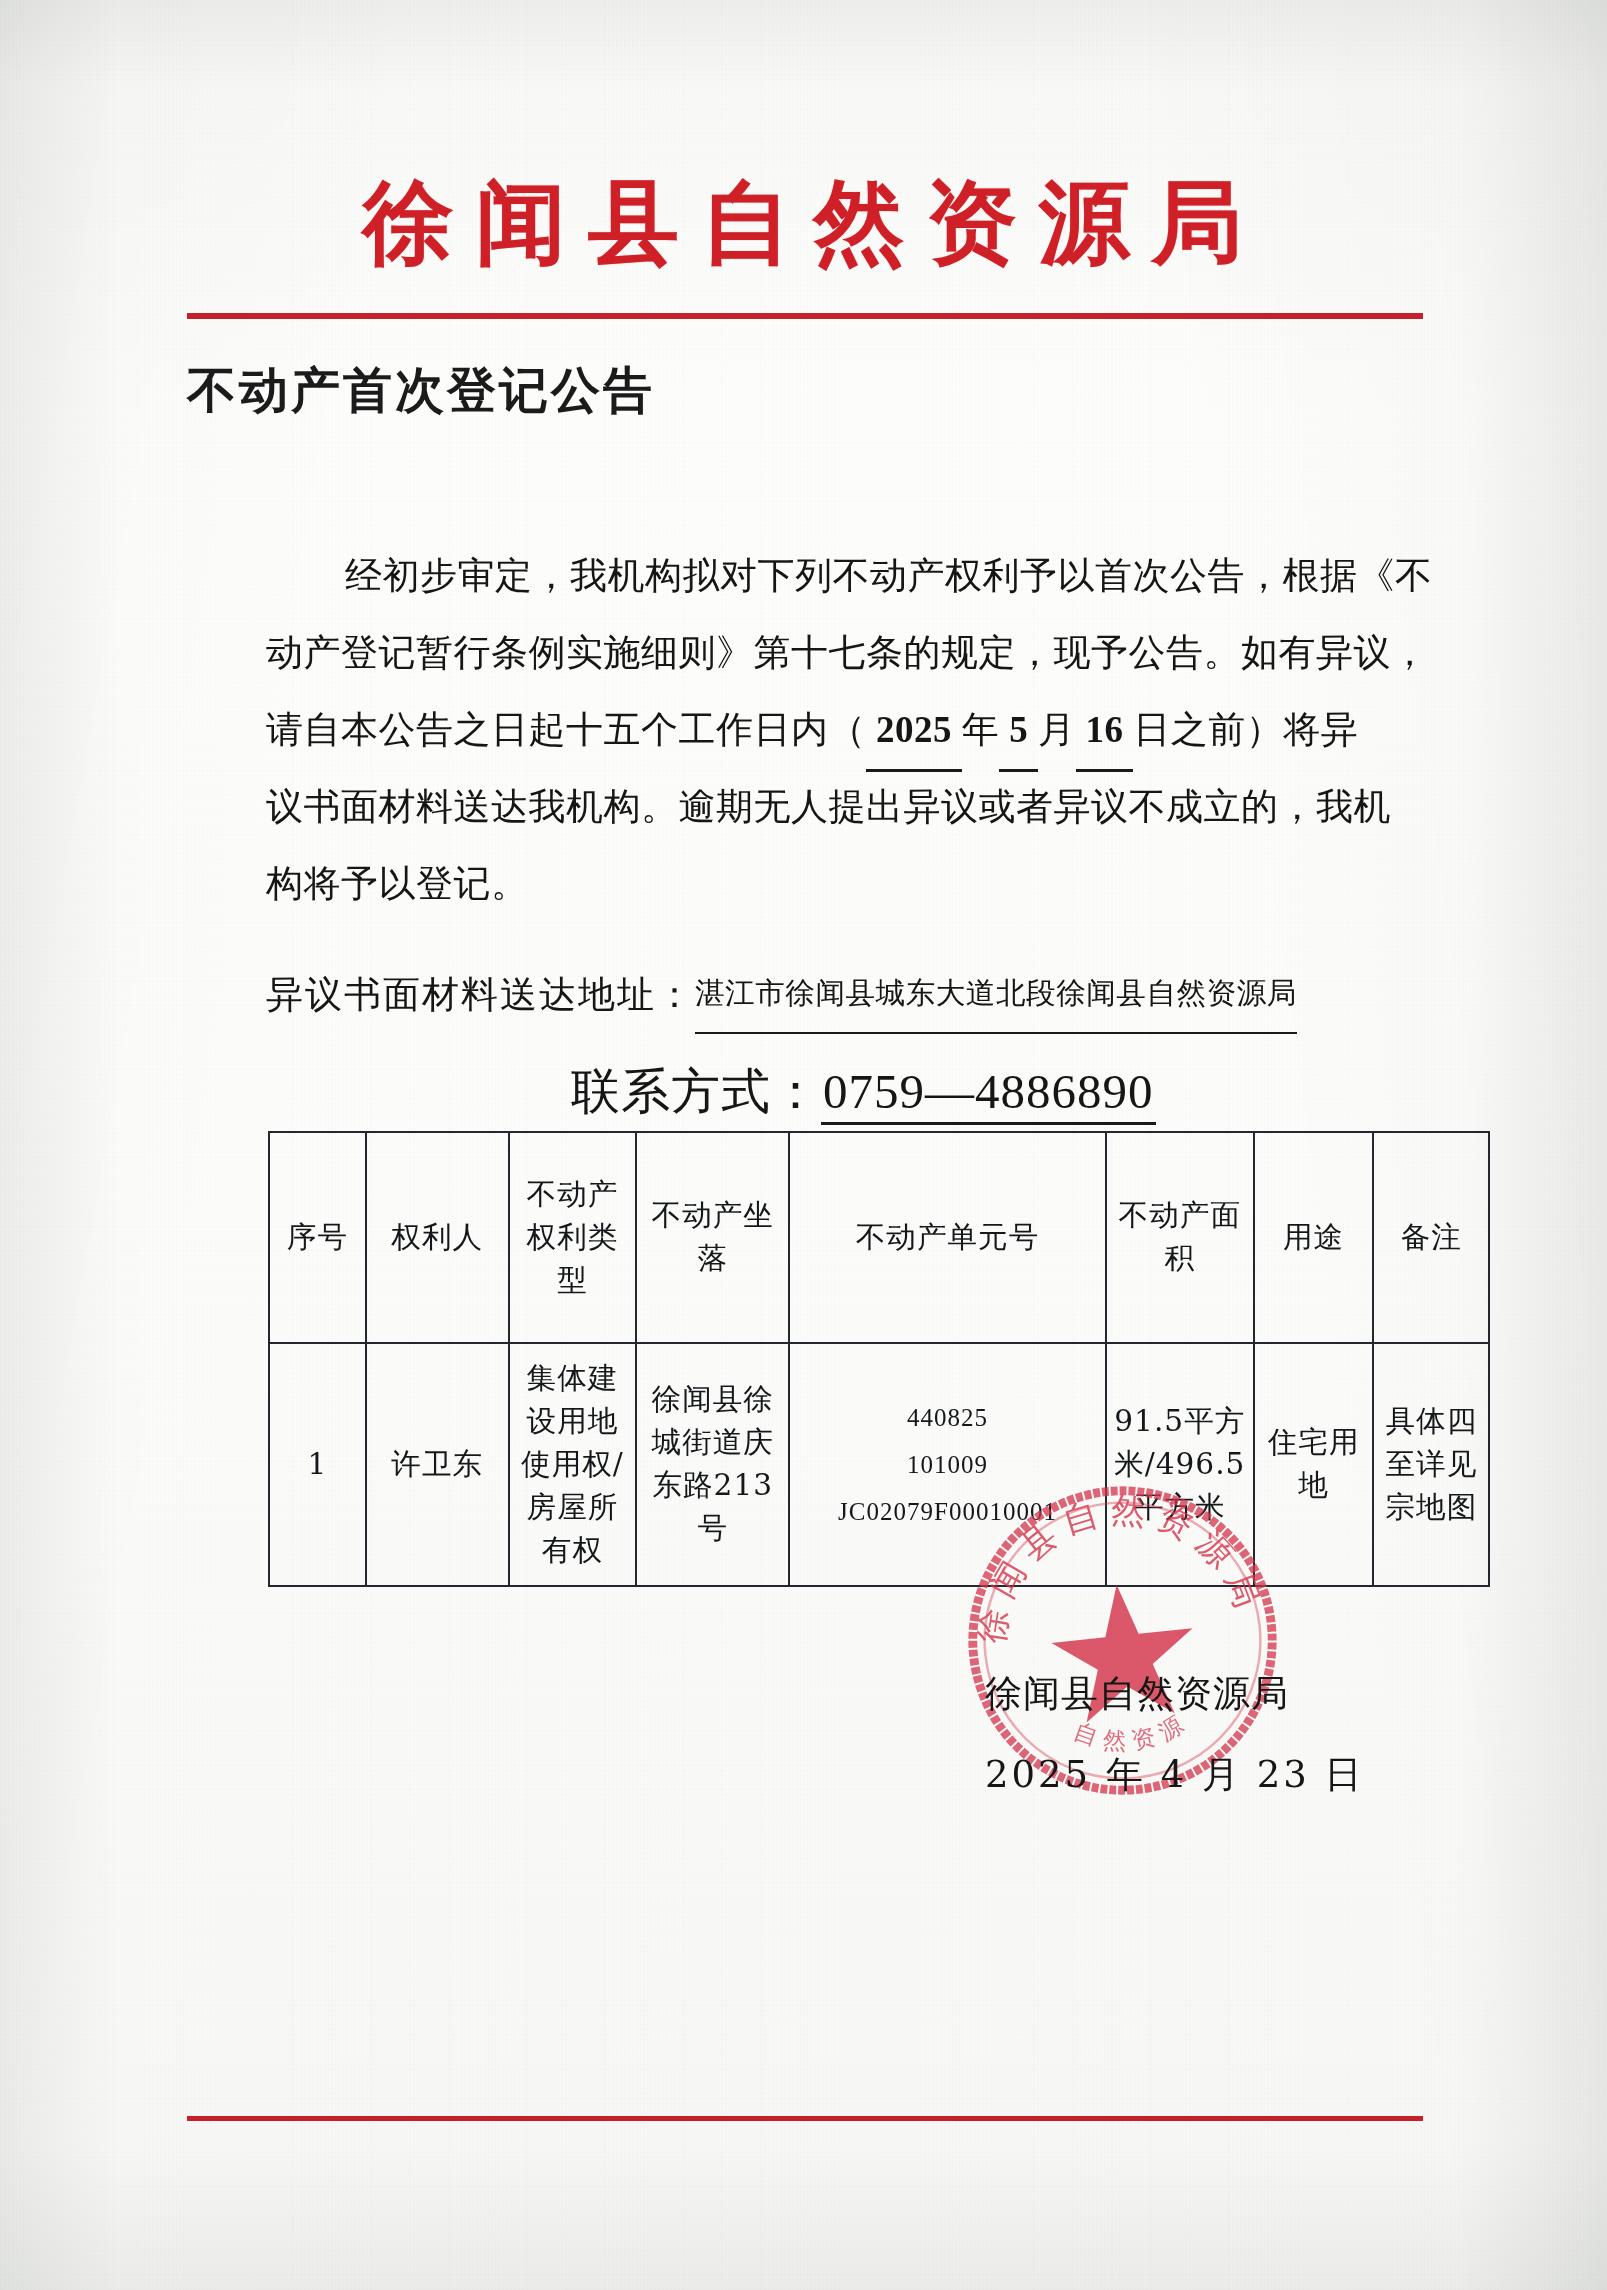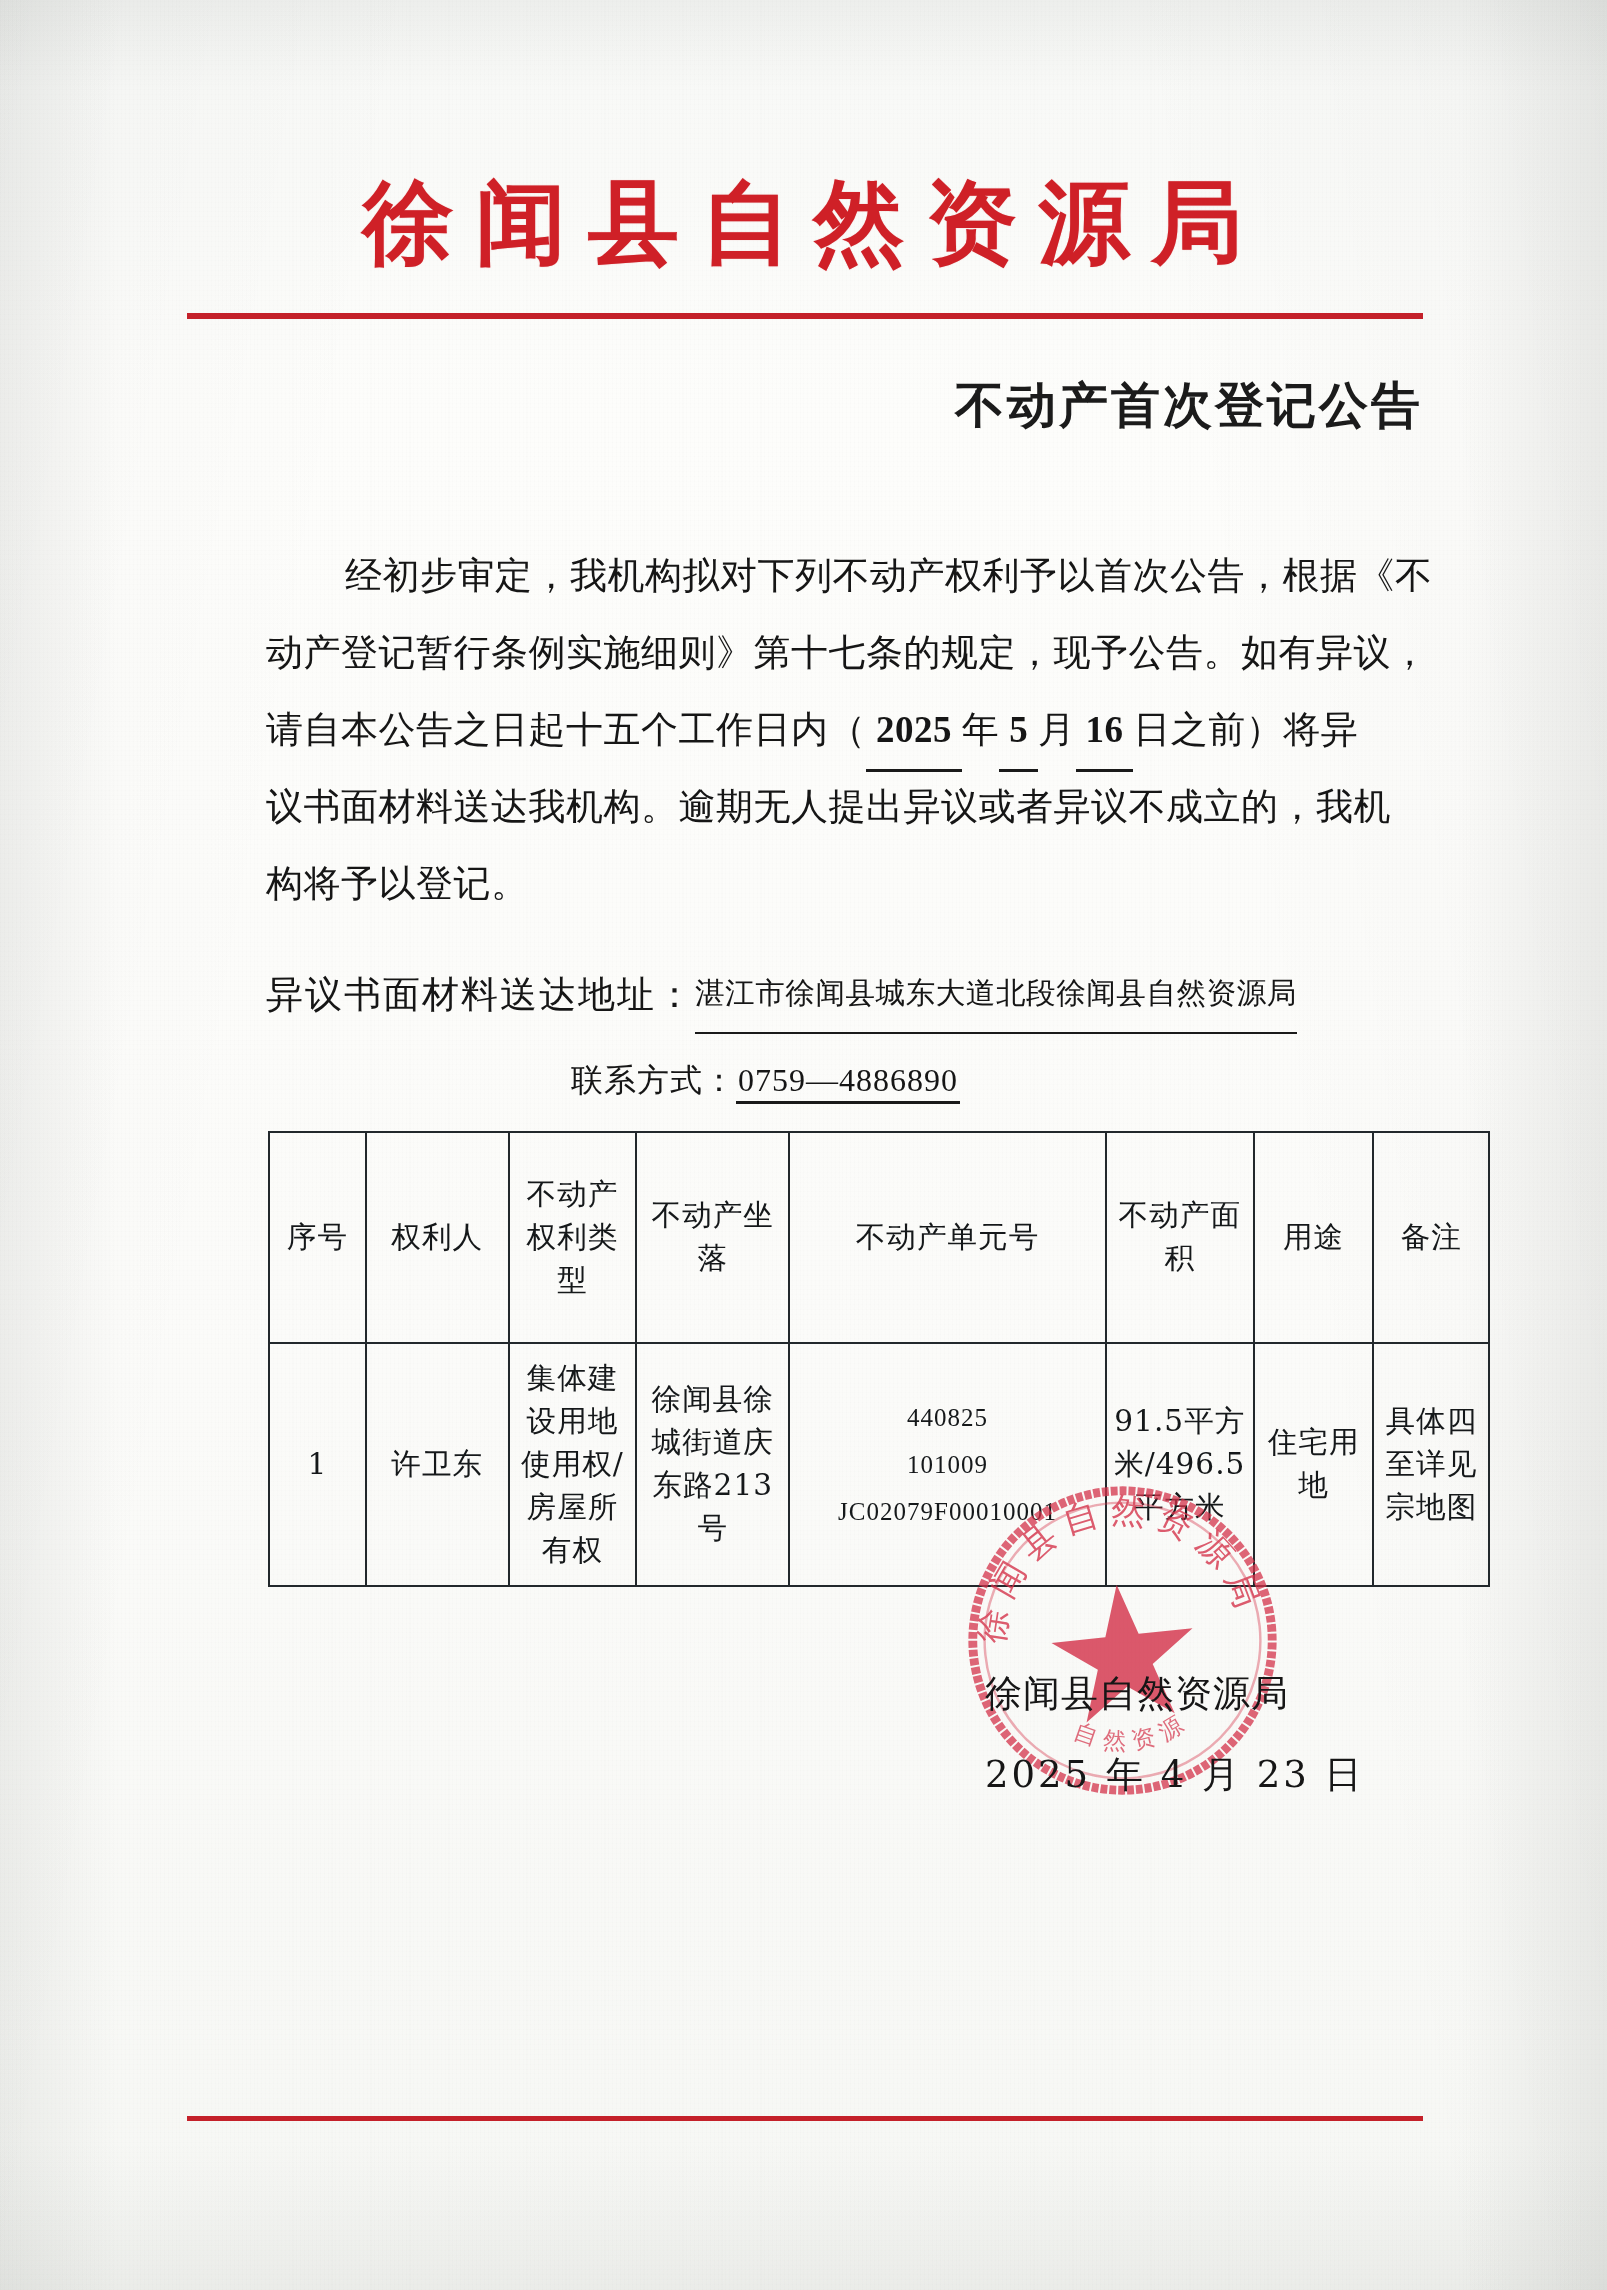--- a/index.html
+++ b/index.html
@@ -88,23 +88,23 @@
     top: 313px;
     width: 1236px;
     height: 5.9px;
     background: #c4212a;
   }
 
   
   .doc-title {
     position: absolute;
     left: 187px;
-    top: 373px;
+    top: 358px;
     width: 1236px;
-    text-align: right;
+    text-align: left;
     font-family: "DejaVu Serif", "Liberation Serif", serif;
     font-size: 49px;
     font-weight: 700;
     letter-spacing: 3px;
     color: #1b1b1b;
   }
 
   
   .body-block {
     position: absolute;
@@ -150,21 +150,21 @@
     padding-bottom: 18px;
     letter-spacing: 0.5px;
     position: relative;
     top: -3.9px;
   }
   .contact-row {
     position: absolute;
     left: 571px;
     top: 1059px;
     font-family: "DejaVu Serif", "Liberation Serif", serif;
-    font-size: 32px;
+    font-size: 49px;
     color: #161616;
     white-space: nowrap;
     letter-spacing: 1px;
     text-align: center;
   }
   .contact-value {
     display: inline-block;
     border-bottom: 3px solid #1a1a1a;
     font-family: "Liberation Serif", "DejaVu Serif", serif;
     padding: 0 2px 2px 2px;

